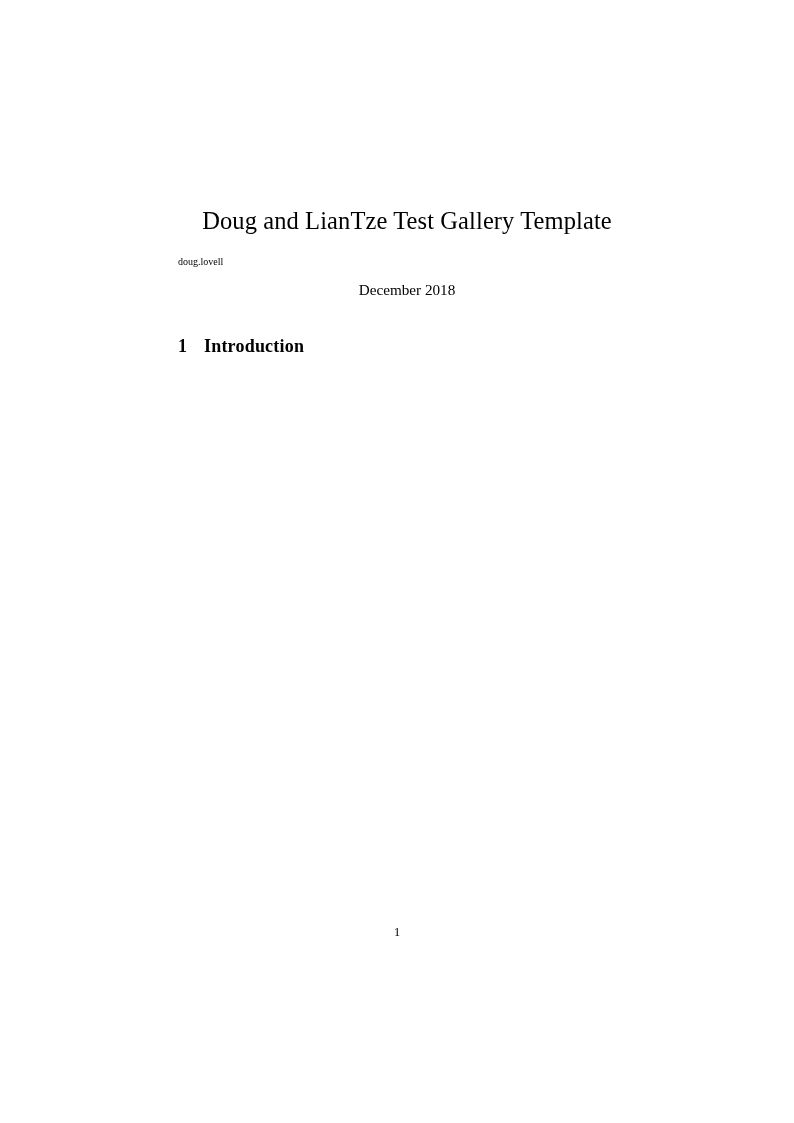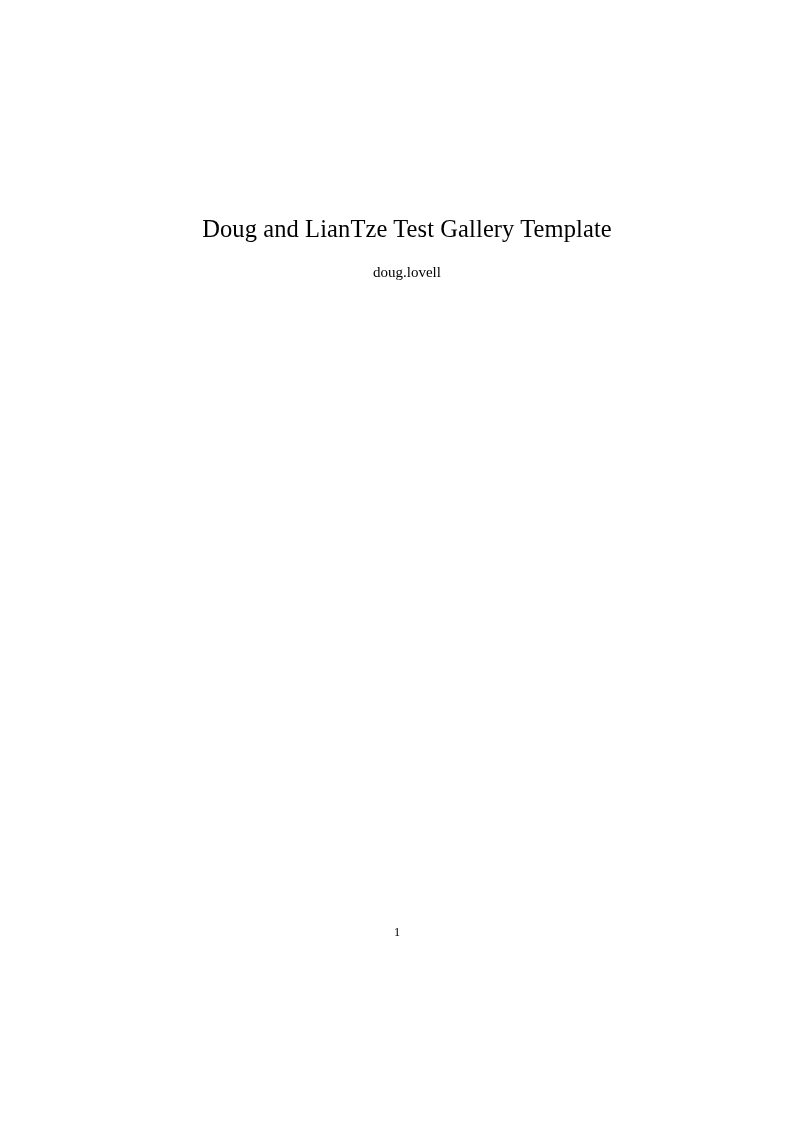--- a/index.html
+++ b/index.html
@@ -18,35 +18,34 @@
   .page {
     position: absolute;
     inset: 0;
     width: 794px;
     height: 1123px;
     background: #ffffff;
   }
   .doc-body {
     position: absolute;
     left: 178px;
-    top: 8px;
+    top: 0;
     width: 458px;
   }
   .title {
     margin-top: 206px;
     text-align: center;
     font-size: 24.5px;
     line-height: 1.2;
     letter-spacing: 0.1px;
     font-weight: normal;
   }
   .author {
     margin-top: 21px;
-    text-align: center;
-    font-size: 15px;
+    font-size: 10px;
   }
   .date {
     margin-top: 14px;
     text-align: center;
     font-size: 15.2px;
   }
   .section-heading {
     margin-top: 37px;
     font-size: 18px;
     font-weight: bold;
@@ -78,20 +77,24 @@
 </head>
 <body>
 
 <div class="page">
   <div class="doc-body">
 
     <h1 class="title">Doug and LianTze Test Gallery Template</h1>
 
     <div class="author">doug.lovell</div>
 
+    <div class="date">December 2018</div>
 
+    <h2 class="section-heading">
+      <span class="num">1</span><span>Introduction</span>
+    </h2>
 
 
 
   </div>
 
   <div class="page-number">1</div>
 </div>
 
 </body></html>

